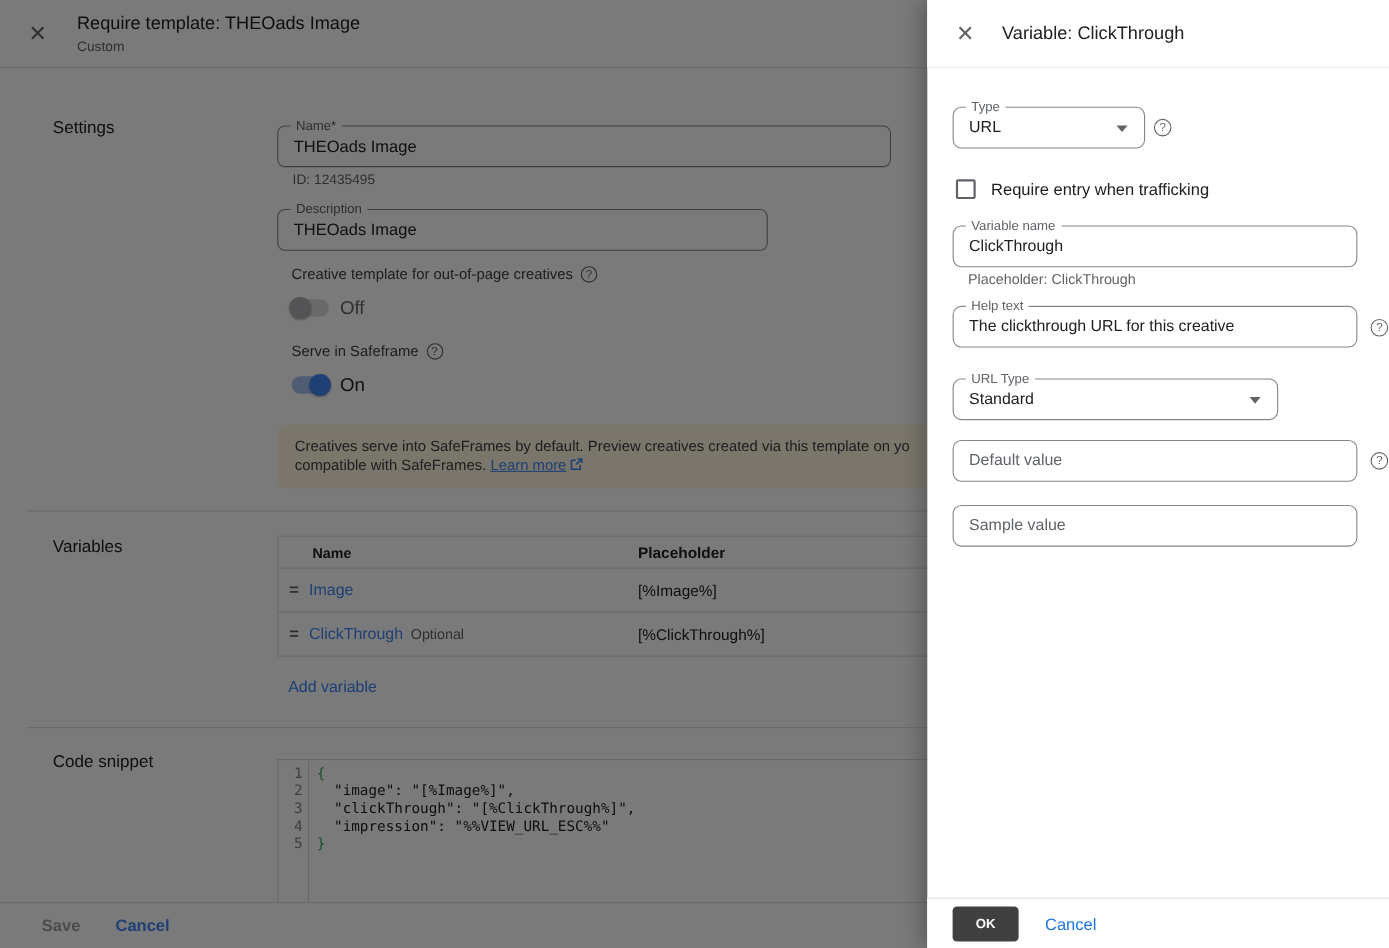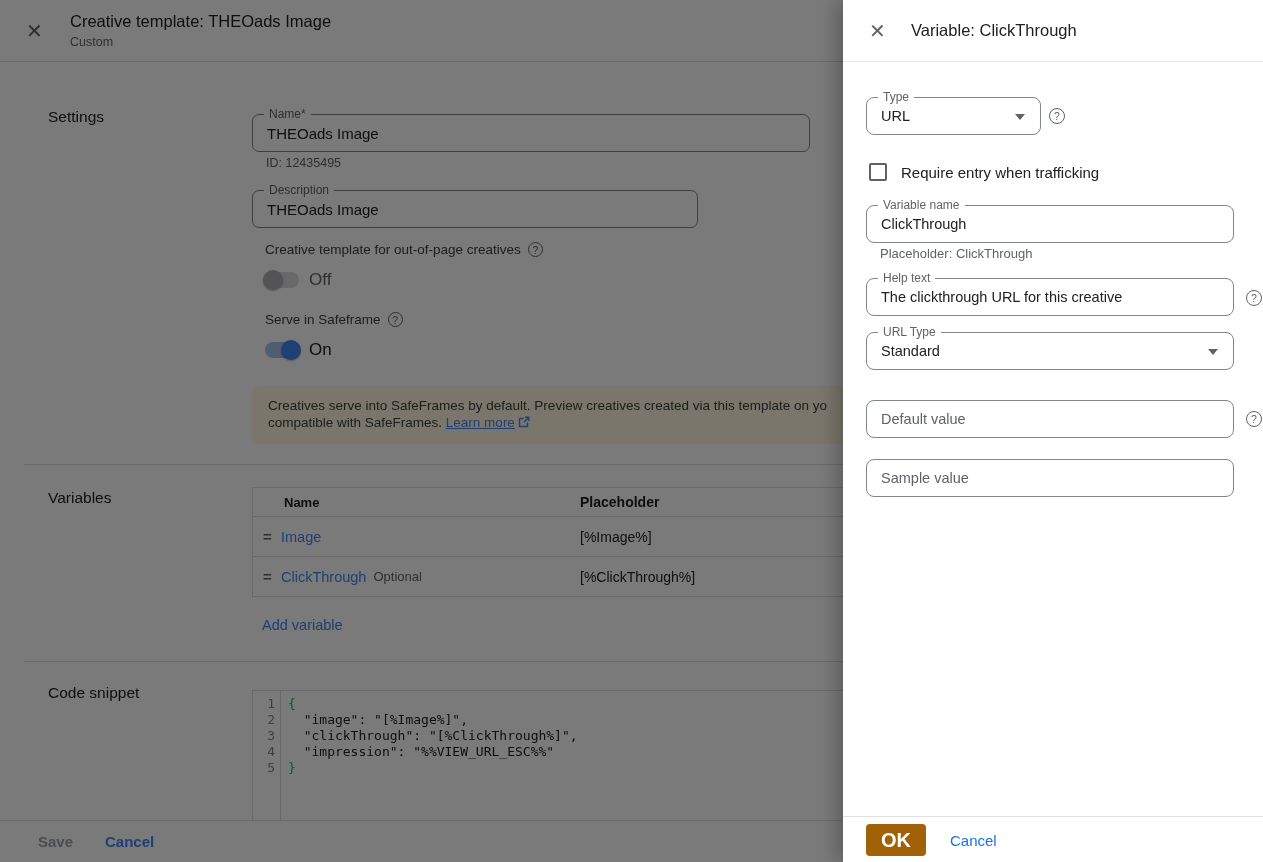--- a/index.html
+++ b/index.html
@@ -75,33 +75,33 @@
 
   .pfield { border-color:#80868b; border-radius:8px; }
   .pfield input { font-size:14.5px; }
   .dd-arrow { position:absolute; right:15px; top:16px; width:0; height:0; border-left:5px solid transparent; border-right:5px solid transparent; border-top:6px solid #5f6368; pointer-events:none; }
   .q-abs { position:absolute; }
 
   .cbox { position:absolute; left:26px; top:163px; width:18px; height:18px; border:2px solid #5f6368; border-radius:2px; background:#fff; cursor:pointer; }
   .cbox-label { position:absolute; left:58px; top:164px; font-size:15px; font-weight:500; color:#202124; }
 
   .panel-footer { position:absolute; left:0; right:0; bottom:0; height:46px; border-top:1px solid #e0e0e0; background:#fff; }
-  .ok-btn { position:absolute; left:23px; top:7px; width:60px; height:32px; background:#a16207; border:0; border-radius:4px; color:#fff; font-family:"Liberation Sans",sans-serif; font-size:20px; font-weight:700; cursor:pointer; }
+  .ok-btn { position:absolute; left:23px; top:7px; width:60px; height:32px; background:#404040; border:0; border-radius:4px; color:#fff; font-family:"Liberation Sans",sans-serif; font-size:12px; font-weight:700; cursor:pointer; }
   .p-cancel { position:absolute; left:107px; top:15px; font-size:15px; font-weight:500; color:#1a73e8; cursor:pointer; }
 </style>
 </head>
 <body>
 
 <div class="screen">
 
   <div class="editor">
 
     <div class="app-header">
       <span class="close-x">✕</span>
-      <div class="app-title">Creative template: THEOads Image</div>
+      <div class="app-title">Require template: THEOads Image</div>
       <div class="app-subtitle">Custom</div>
     </div>
 
     <div class="heading" style="left:48px; top:108px;">Settings</div>
 
     <div class="ofield" style="left:252px; top:114px; width:558px;">
       <span class="flabel">Name*</span>
       <input value="THEOads Image" style="">
     </div>
     <div class="helper" style="left:266px; top:156px;">ID: 12435495</div>
@@ -214,21 +214,21 @@
       <input value="ClickThrough" style="">
     </div>
     <div class="helper" style="left:37px; top:246px; font-size:13px;">Placeholder: ClickThrough</div>
 
     <div class="ofield pfield" style="left:23px; top:278px; width:368px;">
       <span class="flabel">Help text</span>
       <input value="The clickthrough URL for this creative" style="">
     </div>
     <span class="help-circle q-abs" style="left:403px; top:290px; width:16px; height:16px;">?</span>
 
-    <div class="ofield pfield" style="left:23px; top:332px; width:368px;">
+    <div class="ofield pfield" style="left:23px; top:344px; width:296px;">
       <span class="flabel">URL Type</span>
       <input readonly="" value="Standard" style="">
       <span class="dd-arrow"></span>
     </div>
 
     <div class="ofield pfield" style="left:23px; top:400px; width:368px;">
       <input placeholder="Default value" style="">
     </div>
     <span class="help-circle q-abs" style="left:403px; top:411px; width:16px; height:16px;">?</span>
 

